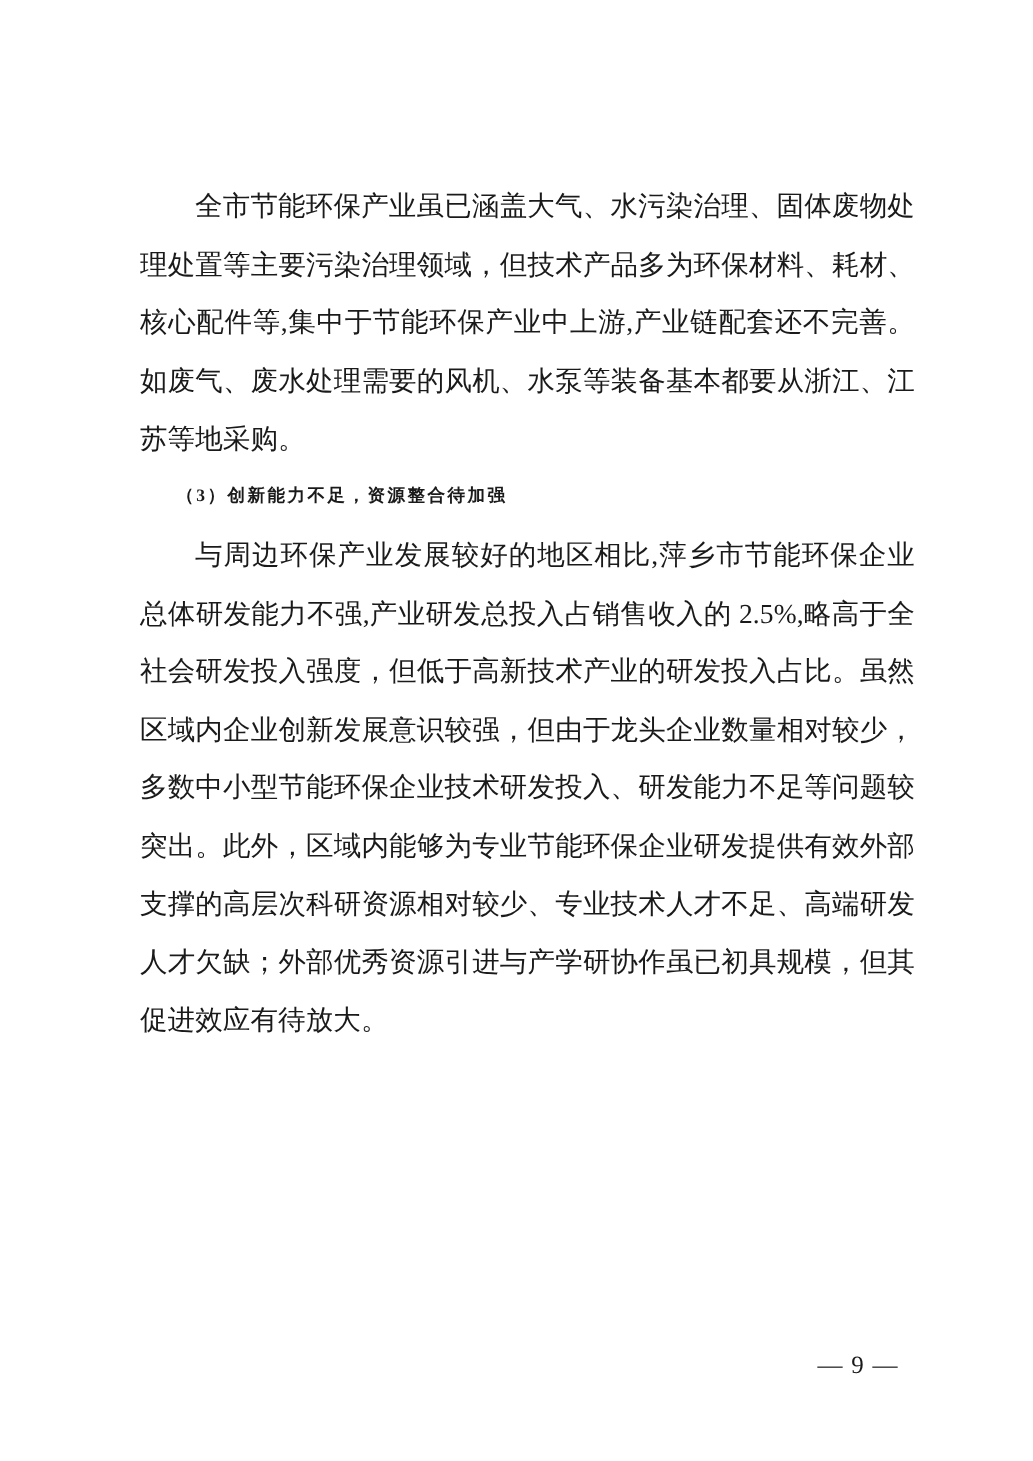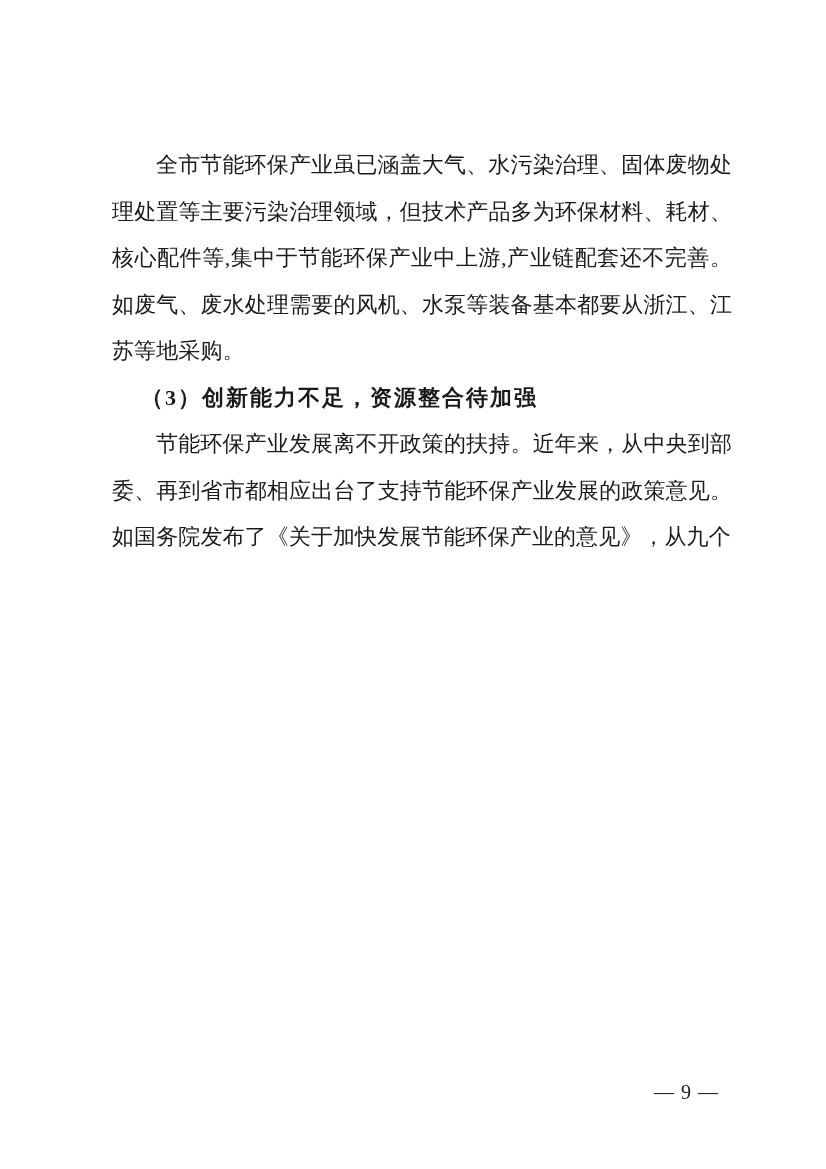--- a/index.html
+++ b/index.html
@@ -34,21 +34,21 @@
     line-height: 46.5px;
     text-align: justify;
     text-justify: inter-character;
     text-indent: 2em;
     letter-spacing: 0.1px;
     font-weight: normal;
     word-break: normal;
   }
   .heading {
     margin: 0;
-    font-size: 22px;
+    font-size: 14px;
     line-height: 46.5px;
     font-weight: bold;
     text-indent: 29px;
     letter-spacing: 2px;
   }
   .page-number {
     position: absolute;
     top: 1080px;
     right: 101px;
     font-size: 20px;
@@ -57,16 +57,16 @@
     color: #1a1a1a;
   }
 </style>
 </head>
 <body>
 
 <div class="page">
   <div class="content">
     <p class="body-para">全市节能环保产业虽已涵盖大气、水污染治理、固体废物处理处置等主要污染治理领域，但技术产品多为环保材料、耗材、核心配件等,集中于节能环保产业中上游,产业链配套还不完善。如废气、废水处理需要的风机、水泵等装备基本都要从浙江、江苏等地采购。</p>
     <h3 class="heading">（3）创新能力不足，资源整合待加强</h3>
-    <p class="body-para">节能环保产业发展离不开政策的扶持。近年来，从中央到部委、再到省市都相应出台了支持节能环保产业发展的政策意见。如国务院发布了《关于加快发展节能环保产业的意见》，从九个</p>
+    <p class="body-para">与周边环保产业发展较好的地区相比,萍乡市节能环保企业总体研发能力不强,产业研发总投入占销售收入的 2.5%,略高于全社会研发投入强度，但低于高新技术产业的研发投入占比。虽然区域内企业创新发展意识较强，但由于龙头企业数量相对较少，多数中小型节能环保企业技术研发投入、研发能力不足等问题较突出。此外，区域内能够为专业节能环保企业研发提供有效外部支撑的高层次科研资源相对较少、专业技术人才不足、高端研发人才欠缺；外部优秀资源引进与产学研协作虽已初具规模，但其促进效应有待放大。</p>
   </div>
   <div class="page-number">— 9 —</div>
 </div>
 
 </body></html>

